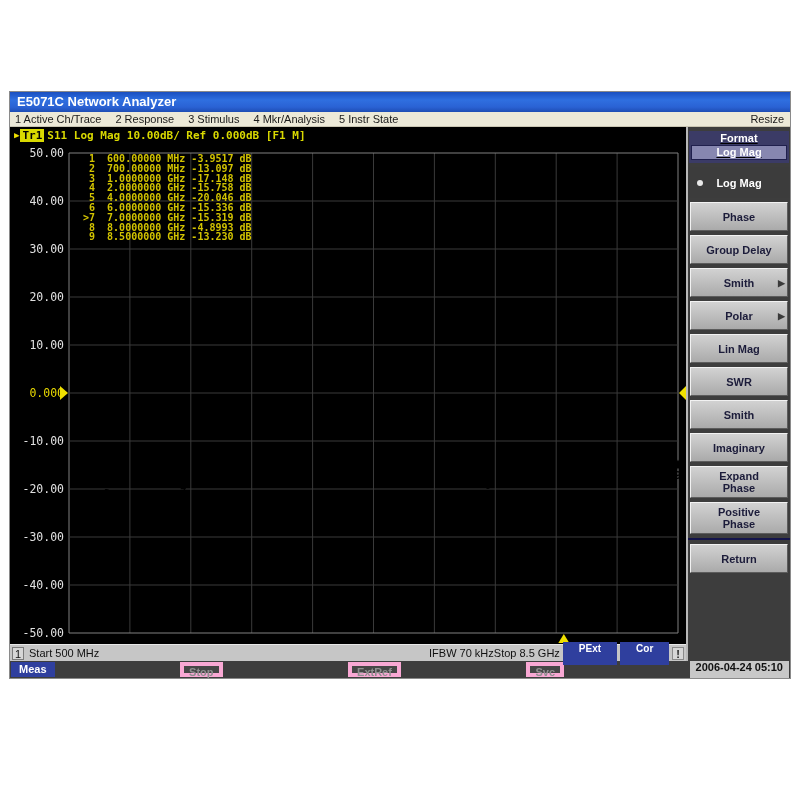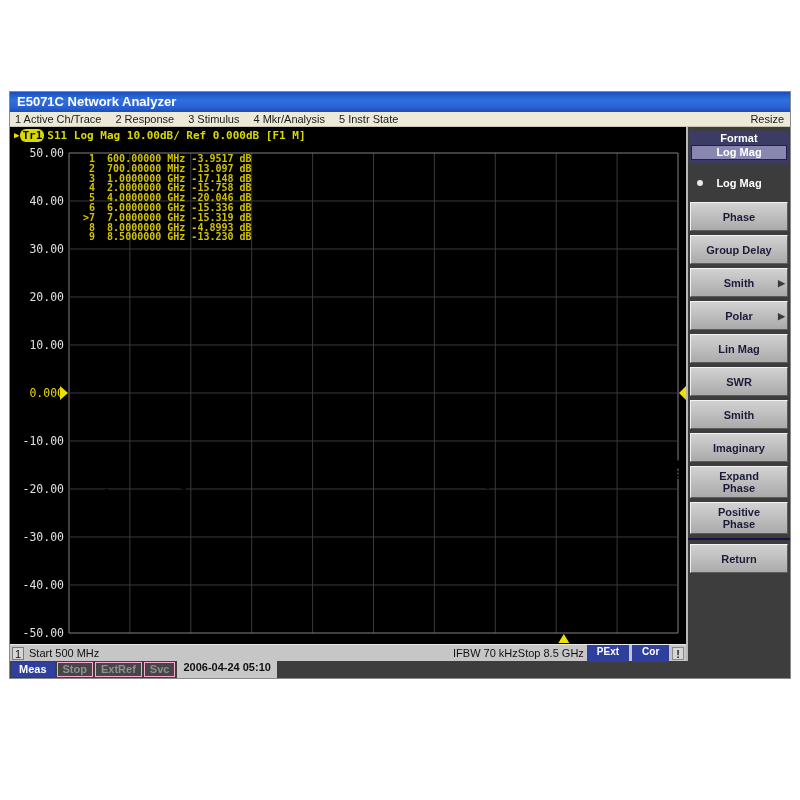--- a/index.html
+++ b/index.html
@@ -10,56 +10,56 @@
   .titlebar{height:20px;background:linear-gradient(180deg,#1a4fc0 0%,#2f6fe0 40%,#2a62d4 75%,#1e4db4 100%);
     color:#fff;font-weight:bold;font-size:13px;line-height:20px;padding-left:7px;}
   .menubar{height:15px;background:#ece9d8;border-bottom:1px solid #c9c5b2;display:flex;
     align-items:center;gap:14px;font-size:11px;color:#1a1a1a;padding:0 6px 0 5px;}
   .menubar .resize{margin-left:auto;}
   .main{position:relative;display:flex;height:534px;background:#3d3d3d;}
   .screen{position:relative;width:676px;height:534px;background:#000;}
   .trace-info{height:16px;line-height:16px;font-family:"DejaVu Sans Mono",monospace;
     font-size:11px;font-weight:bold;color:#d9d900;padding-left:4px;white-space:pre;}
   .trace-info .arrow{color:#f0e000;font-size:9px;vertical-align:1px;}
-  .trace-info .tr1{background:#d9d900;color:#000;padding:0 2px;margin:0 3px 0 1px;border-radius:6px;}
+  .trace-info .tr1{background:#d9d900;color:#000;padding:0 2px;margin:0 3px 0 1px;}
   .plot{position:absolute;left:0;top:16px;width:676px;height:500px;}
   .plot svg{position:absolute;left:0;top:0;}
   .marker-table{position:absolute;left:73px;top:11px;font-family:"DejaVu Sans Mono",monospace;
     font-size:10px;font-weight:bold;color:#d2c300;line-height:9.8px;white-space:pre;}
   .status-bar{position:absolute;left:0;top:517px;width:676px;height:17px;background:#c6c6c6;
     border-top:1px solid #e8e8e8;display:flex;align-items:center;font-size:11px;color:#111;
     padding:0 2px;}
   .ch-box{border:1px solid #7a7a7a;background:#d6d6d6;min-width:12px;height:13px;line-height:12px;
     text-align:center;margin-right:5px;padding:0 1px;}
   .sb-center{flex:1;text-align:right;}
-  .badge{background:#2f3f9e;color:#fff;font-weight:bold;font-size:10px;padding:0 10px;
-    margin-left:3px;height:17px;line-height:13px;}
+  .badge{background:#2f3f9e;color:#fff;font-weight:bold;font-size:10px;padding:0 16px;
+    margin-left:3px;height:23px;line-height:13px;}
   .alert-box{background:#d6d6d6;border:1px solid #8a8a8a;color:#222;font-weight:bold;
     padding:0 3px;margin-left:3px;height:13px;line-height:12px;}
   .sidebar{position:relative;width:104px;height:534px;background:#3d3d3d;
     border-left:2px solid #b8b8b8;padding:4px 0 0 0;}
-  .sb-header{background:#3b3b66;margin:0 1px;padding:1px 2px 3px;}
+  .sb-header{background:#3b3b66;margin:0 1px;padding:1px 2px 3px;text-decoration:underline;}
   .sb-header-label{color:#fff;font-size:11px;font-weight:bold;text-align:center;}
   .sb-header-value{background:#8787b0;border:1px solid #20204d;color:#fff;font-size:11px;
     font-weight:bold;text-align:center;margin-top:1px;padding:0 0 1px;}
   .sb-btn{position:relative;margin:4px 2px 0;height:29px;
     background:linear-gradient(180deg,#d2d2d2,#aaaaaa);
     border:1px solid;border-color:#f2f2f2 #5c5c5c #5c5c5c #f2f2f2;
     color:#1c1c3a;font-size:11px;font-weight:bold;display:flex;align-items:center;
     justify-content:center;text-align:center;white-space:pre-line;line-height:12px;}
   .sb-btn.two{height:32px;}
   .sb-btn.selected{margin:4px 0 0;background:#3c3c3c;border:none;color:#fff;height:31px;}
   .sb-btn .bullet{position:absolute;left:9px;top:50%;margin-top:-3px;width:6px;height:6px;
     border-radius:50%;background:#e8e8e8;}
   .sb-btn .arrow{position:absolute;right:2px;color:#3a3a3a;font-size:9px;}
   .sb-sep{height:2px;background:#14144a;margin:4px 0 0;}
-  .bottom-bar{height:17px;background:#3d3d3d;display:flex;justify-content:flex-start;
+  .bottom-bar{height:17px;background:#3d3d3d;display:flex;justify-content:space-between;
     align-items:center;gap:2px;font-size:11px;font-weight:bold;padding:0 1px;}
   .bb-meas{background:#2f3f9e;color:#fff;padding:0 8px;height:15px;line-height:15px;}
-  .bb-dim{background:#464646;border:1px solid #f9a8d4;color:#8f8f8f;padding:0 5px;
+  .bb-dim{background:#464646;border:4px solid #f9a8d4;color:#8f8f8f;padding:0 5px;
     height:15px;line-height:13px;}
   .bb-date{background:#c8c8c8;color:#111;padding:0 6px;height:19px;line-height:15px;}
 </style>
 </head>
 <body>
 
 <div class="window">
   <div class="titlebar">
     <span>E5071C Network Analyzer</span>
   </div>

